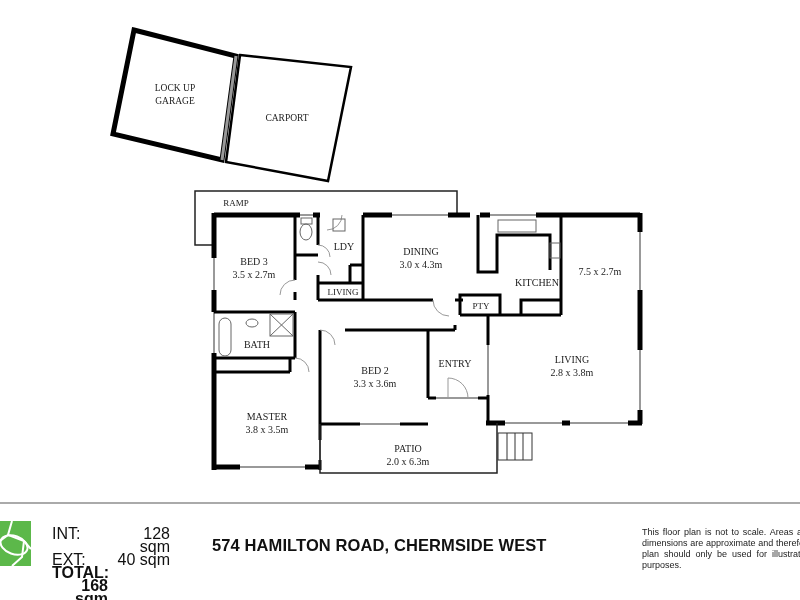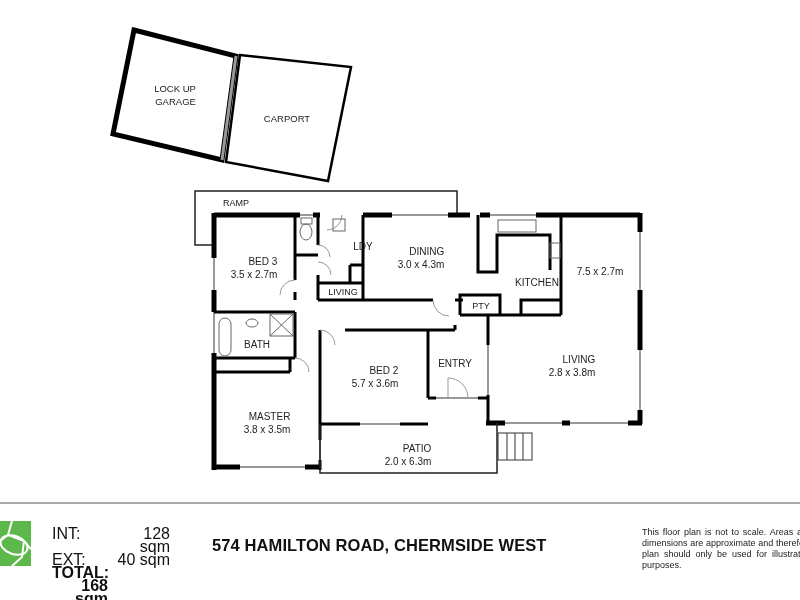--- a/index.html
+++ b/index.html
@@ -1,18 +1,18 @@
 <!DOCTYPE html>
 <html><head>
 <meta charset="utf-8">
 <style>
   html, body { margin:0; padding:0; background:#ffffff; }
   body { width:800px; height:600px; position:relative; overflow:hidden; font-family:"Liberation Sans", sans-serif; color:#111; }
   #plan { position:absolute; left:0; top:0; width:800px; height:500px; }
-  .lbl { position:absolute; font-size:10px; color:#222; text-align:right; line-height:13px; white-space:nowrap; transform:translateX(-50%); }
+  .lbl { position:absolute; font-size:10px; color:#222; text-align:center; line-height:13px; white-space:nowrap; transform:translateX(-50%);font-family:Liberation Serif, serif; }
   .footer-line { position:absolute; left:0; top:502px; width:800px; height:2px; background:#aaaaaa; }
   .logo { position:absolute; left:0; top:521px; width:31px; height:45px; background:#5cb84a; }
   .area { position:absolute; left:52px; top:527px; font-size:16px; line-height:13px; }
   .area .row { display:flex; }
   .area .k { width:62px; }
   .area .v { width:56px; text-align:right; }
   .area .bold { font-weight:bold;flex-direction:column; }
   .address { position:absolute; left:212px; top:536px; font-size:16.5px; font-weight:bold; letter-spacing:0.1px; }
   .disclaimer { position:absolute; left:642px; top:527px; width:170px; font-size:9px; line-height:11px; text-align:justify; color:#222; }
 </style>
@@ -164,21 +164,21 @@
   <div>CARPORT</div>
 </div>
 
 <div class="lbl" style="left:236px; top:197px; font-size:9px;">
   <div>RAMP</div>
 </div>
 <div class="lbl" style="left:254px; top:255px;">
   <div>BED 3</div>
   <div>3.5 x 2.7m</div>
 </div>
-<div class="lbl" style="left:344px; top:240px;margin-left:19px;">
+<div class="lbl" style="left:344px; top:240px;">
   <div>LDY</div>
 </div>
 <div class="lbl" style="left:343px; top:286px; font-size:9px;">
   <div>LIVING</div>
 </div>
 <div class="lbl" style="left:421px; top:245px;">
   <div>DINING</div>
   <div>3.0 x 4.3m</div>
 </div>
 <div class="lbl" style="left:523px; top:276px;padding-left:28px;">
@@ -188,21 +188,21 @@
   <div>PTY</div>
 </div>
 <div class="lbl" style="left:600px; top:265px;">
   <div>7.5 x 2.7m</div>
 </div>
 <div class="lbl" style="left:257px; top:338px;">
   <div>BATH</div>
 </div>
 <div class="lbl" style="left:375px; top:364px;">
   <div>BED 2</div>
-  <div>5.7 x 3.6m</div>
+  <div>3.3 x 3.6m</div>
 </div>
 <div class="lbl" style="left:455px; top:357px;">
   <div>ENTRY</div>
 </div>
 <div class="lbl" style="left:572px; top:353px;">
   <div>LIVING</div>
   <div>2.8 x 3.8m</div>
 </div>
 <div class="lbl" style="left:267px; top:410px;">
   <div>MASTER</div>

